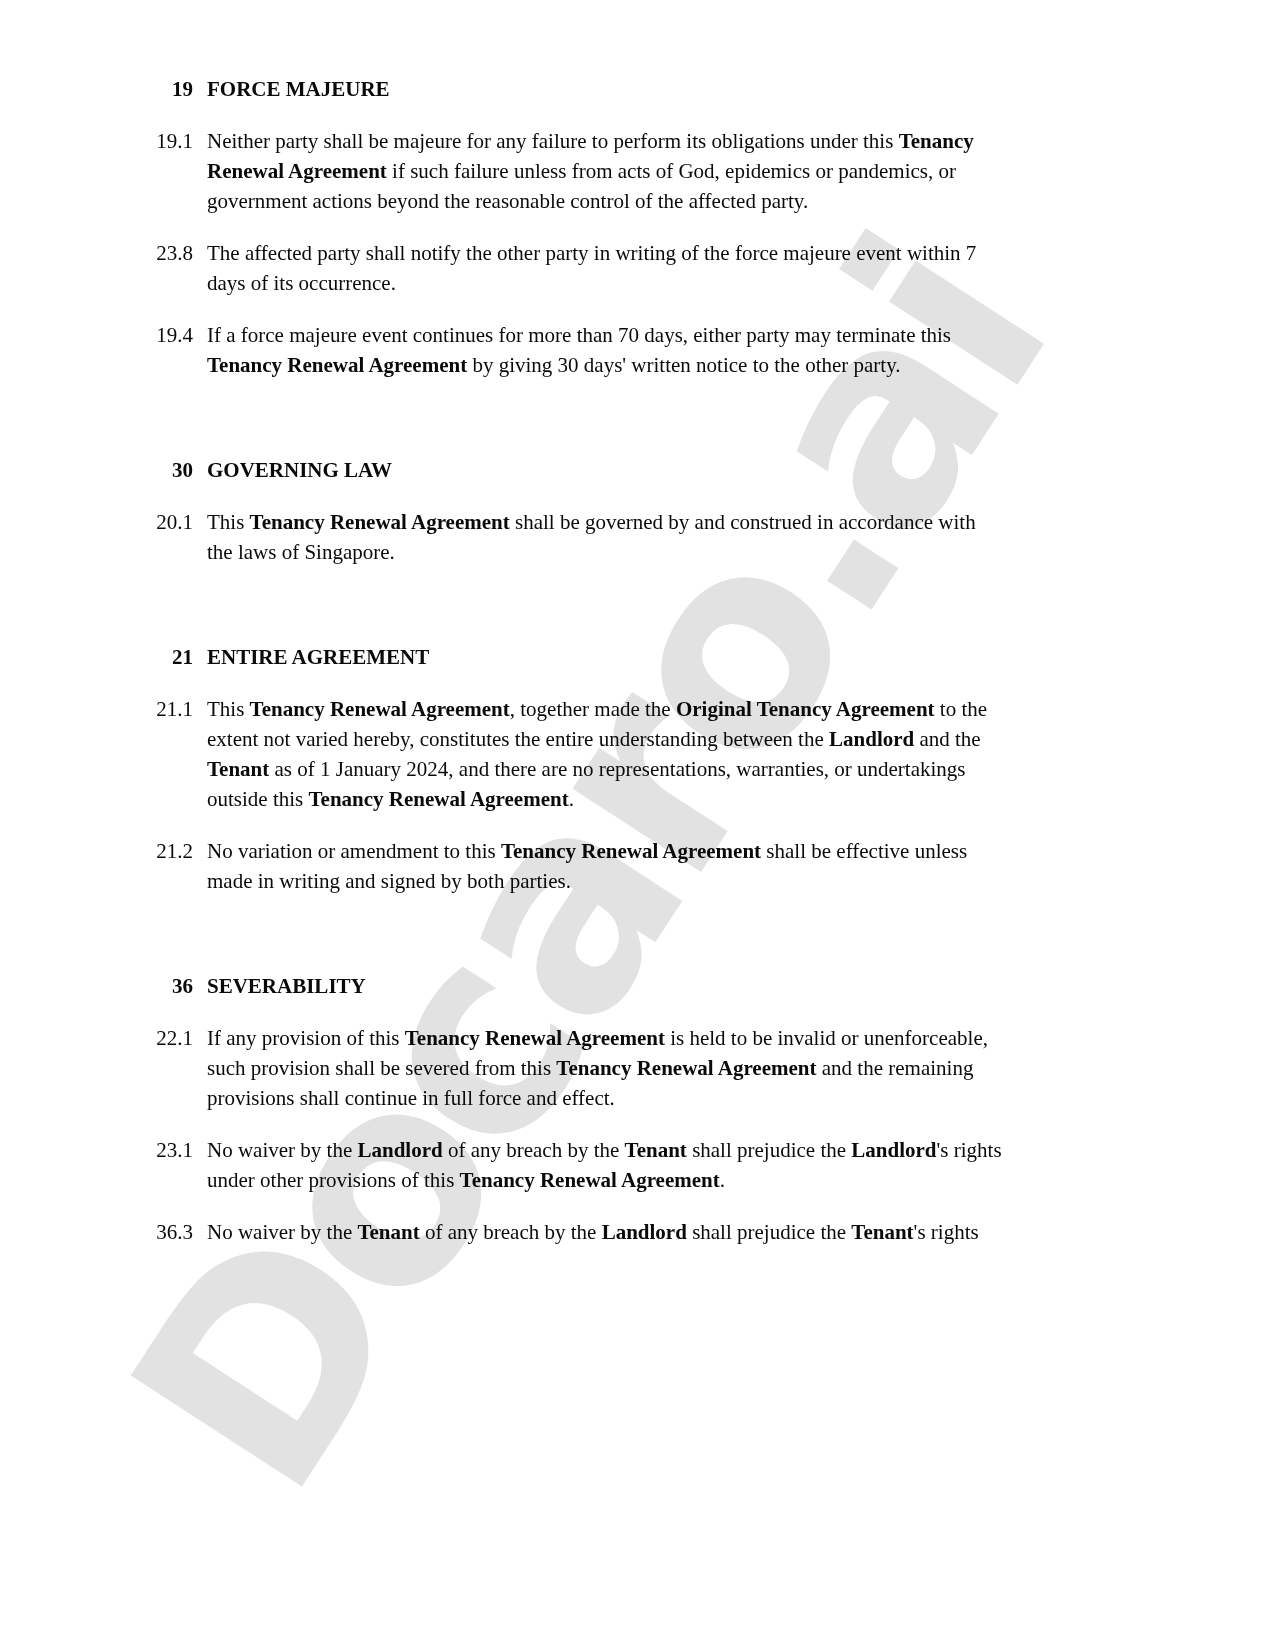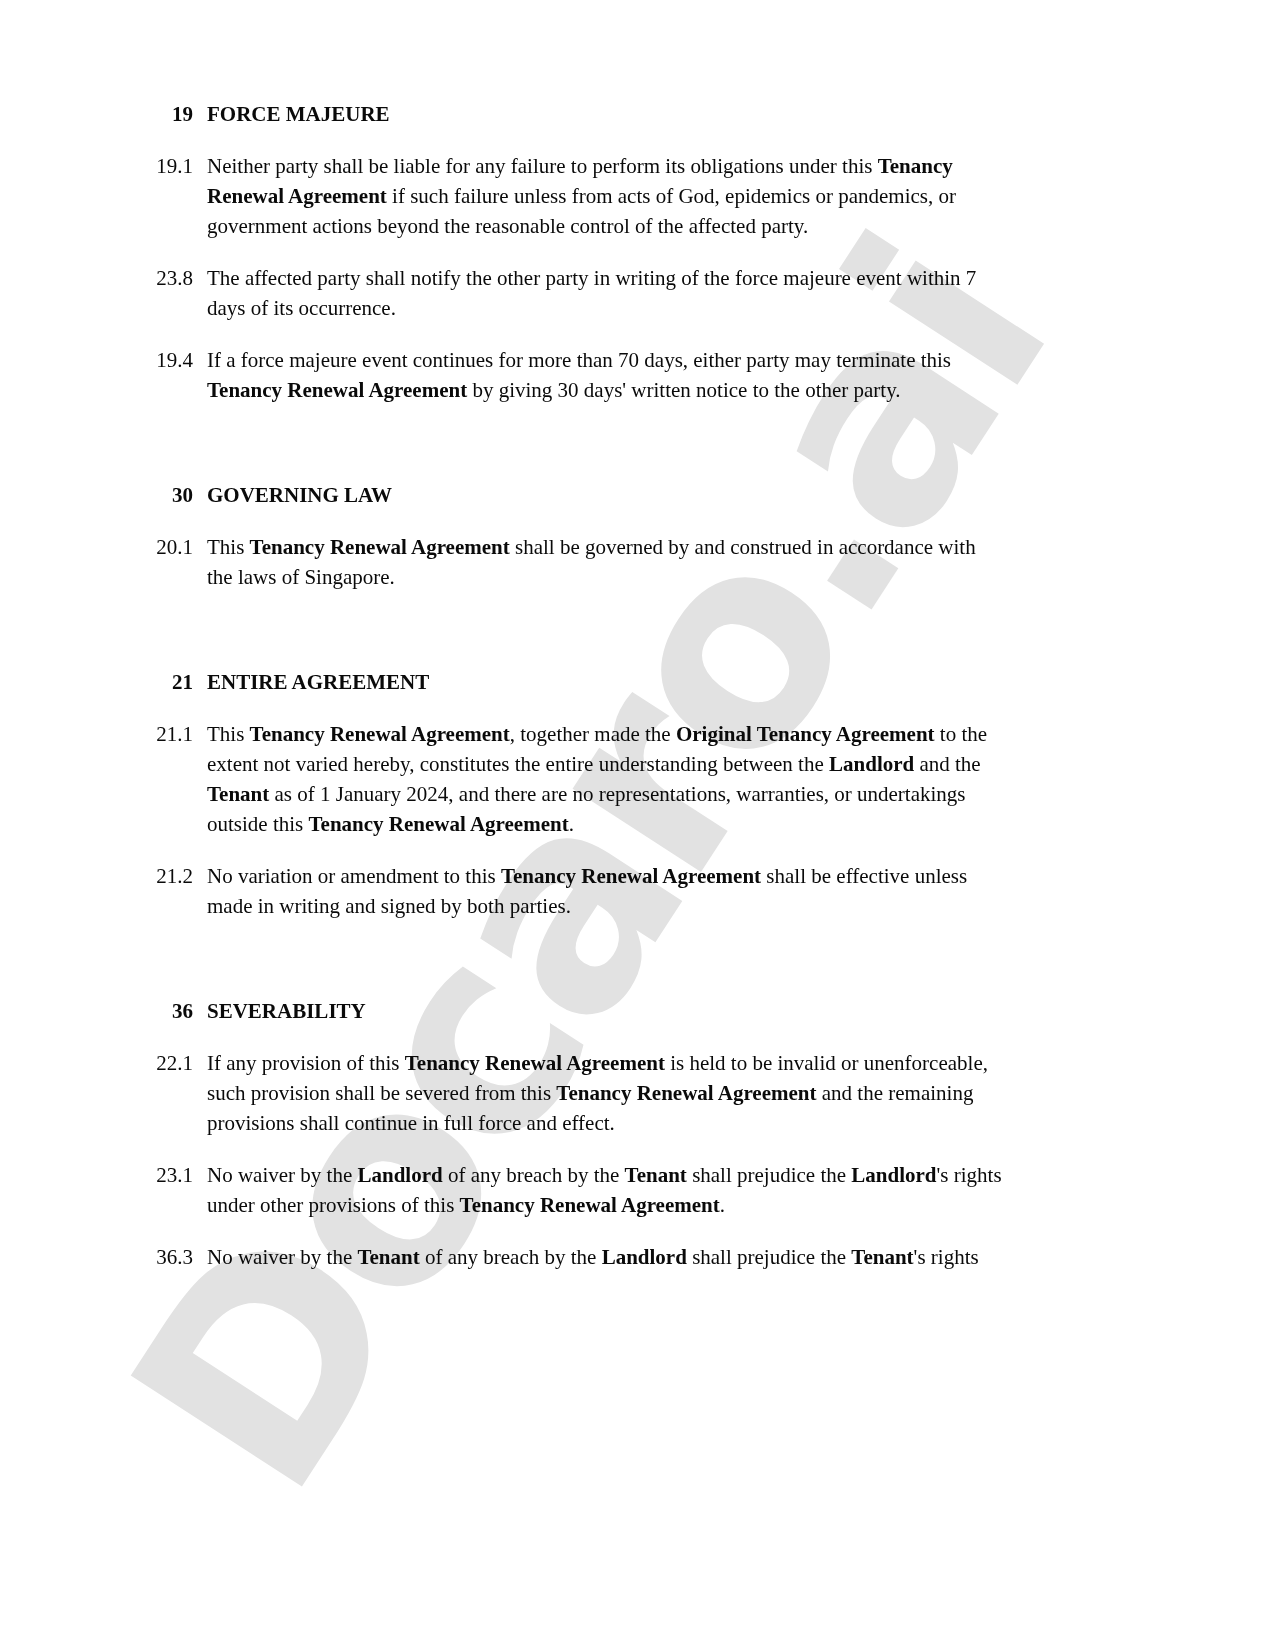--- a/index.html
+++ b/index.html
@@ -25,21 +25,21 @@
     font-size: 280px;
     letter-spacing: -0.04em;
     color: #e2e2e2;
     white-space: nowrap;
     z-index: 0;
     user-select: none;
   }
   .doc {
     position: relative;
     z-index: 1;
-    padding: 99px 150px 0 130px;
+    padding: 74px 150px 0 130px;
   }
   .section-heading {
     display: flex;
     font-weight: bold;
     font-size: 21px;
     line-height: 30px;
     margin: 75px 0 22px 0;
   }
   .section-heading:first-child { margin-top: 0; }
   .clause {
@@ -65,21 +65,21 @@
 
 <div class="page">
   <div class="watermark" style="color: rgb(226, 226, 226);">Docaro.ai</div>
   <main class="doc">
       <div class="section-heading">
         <span class="num">19</span>
         <span class="txt">FORCE MAJEURE</span>
       </div>
       <div class="clause">
         <span class="num">19.1</span>
-        <span class="txt"><span>Neither party shall be liable for any failure to perform its obligations under this </span><b>Tenancy
+        <span class="txt"><span>Neither party shall be majeure for any failure to perform its obligations under this </span><b>Tenancy
 Renewal Agreement</b><span> if such failure unless from acts of God, epidemics or pandemics, or
 government actions beyond the reasonable control of the affected party.</span></span>
       </div>
       <div class="clause">
         <span class="num">23.8</span>
         <span class="txt"><span>The affected party shall notify the other party in writing of the force majeure event within 7
 days of its occurrence.</span></span>
       </div>
       <div class="clause">
         <span class="num">19.4</span>

